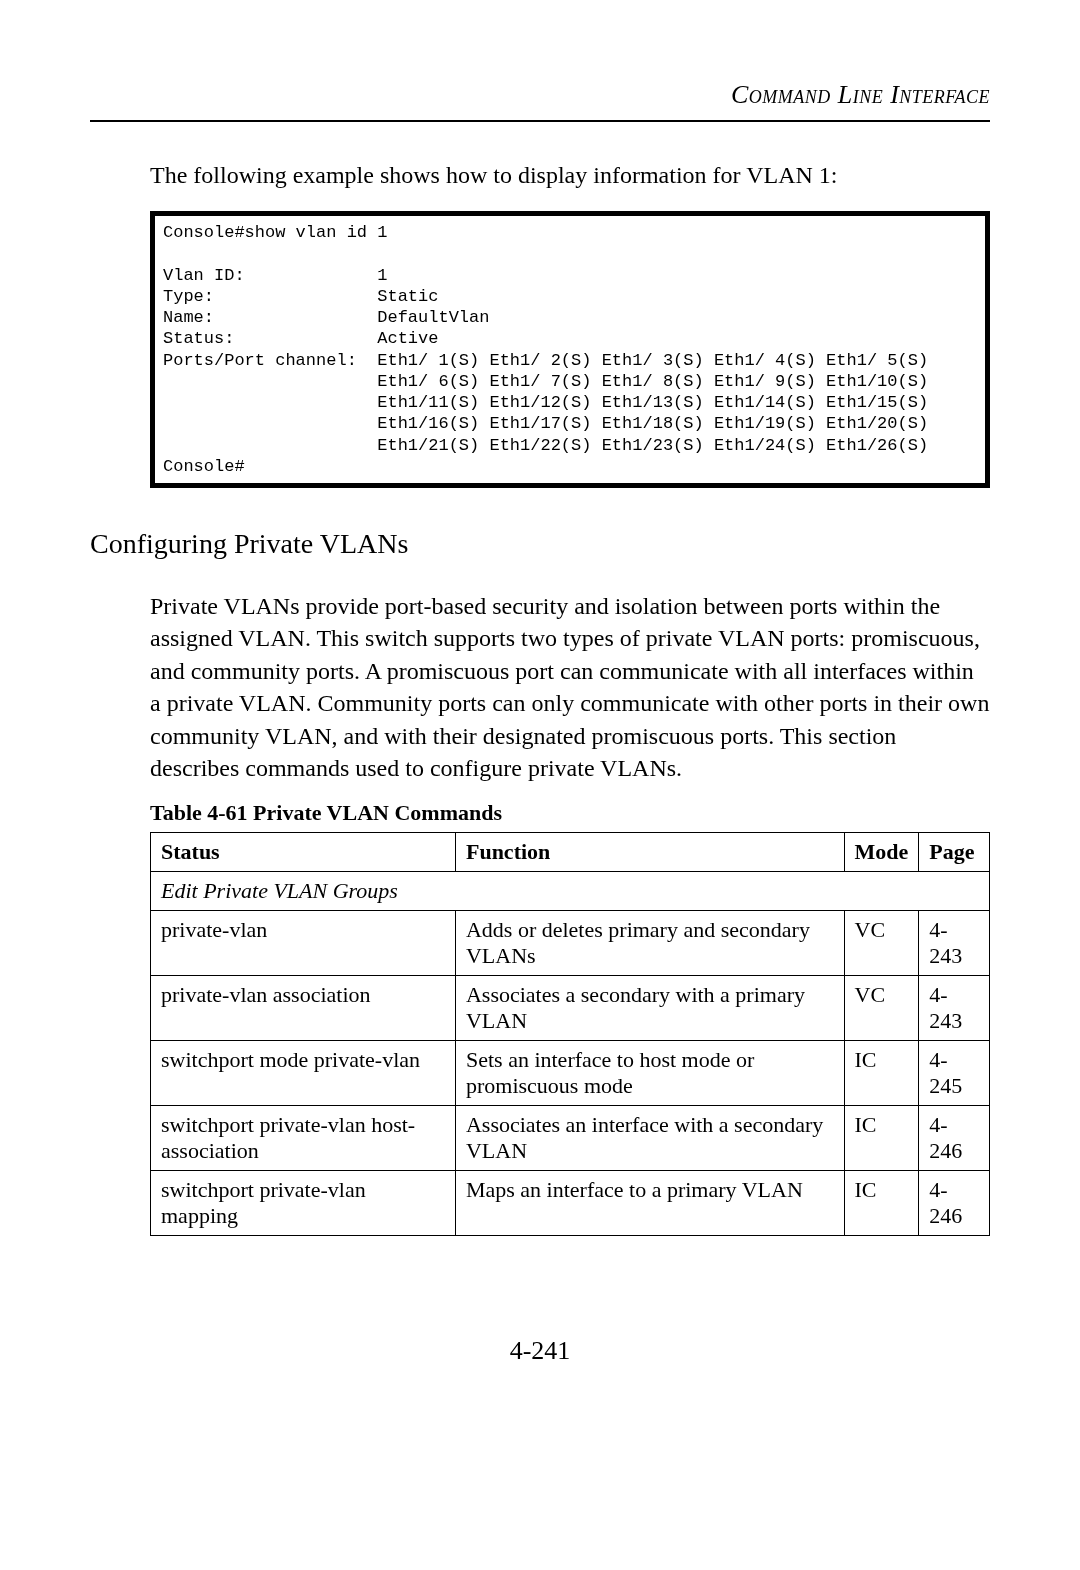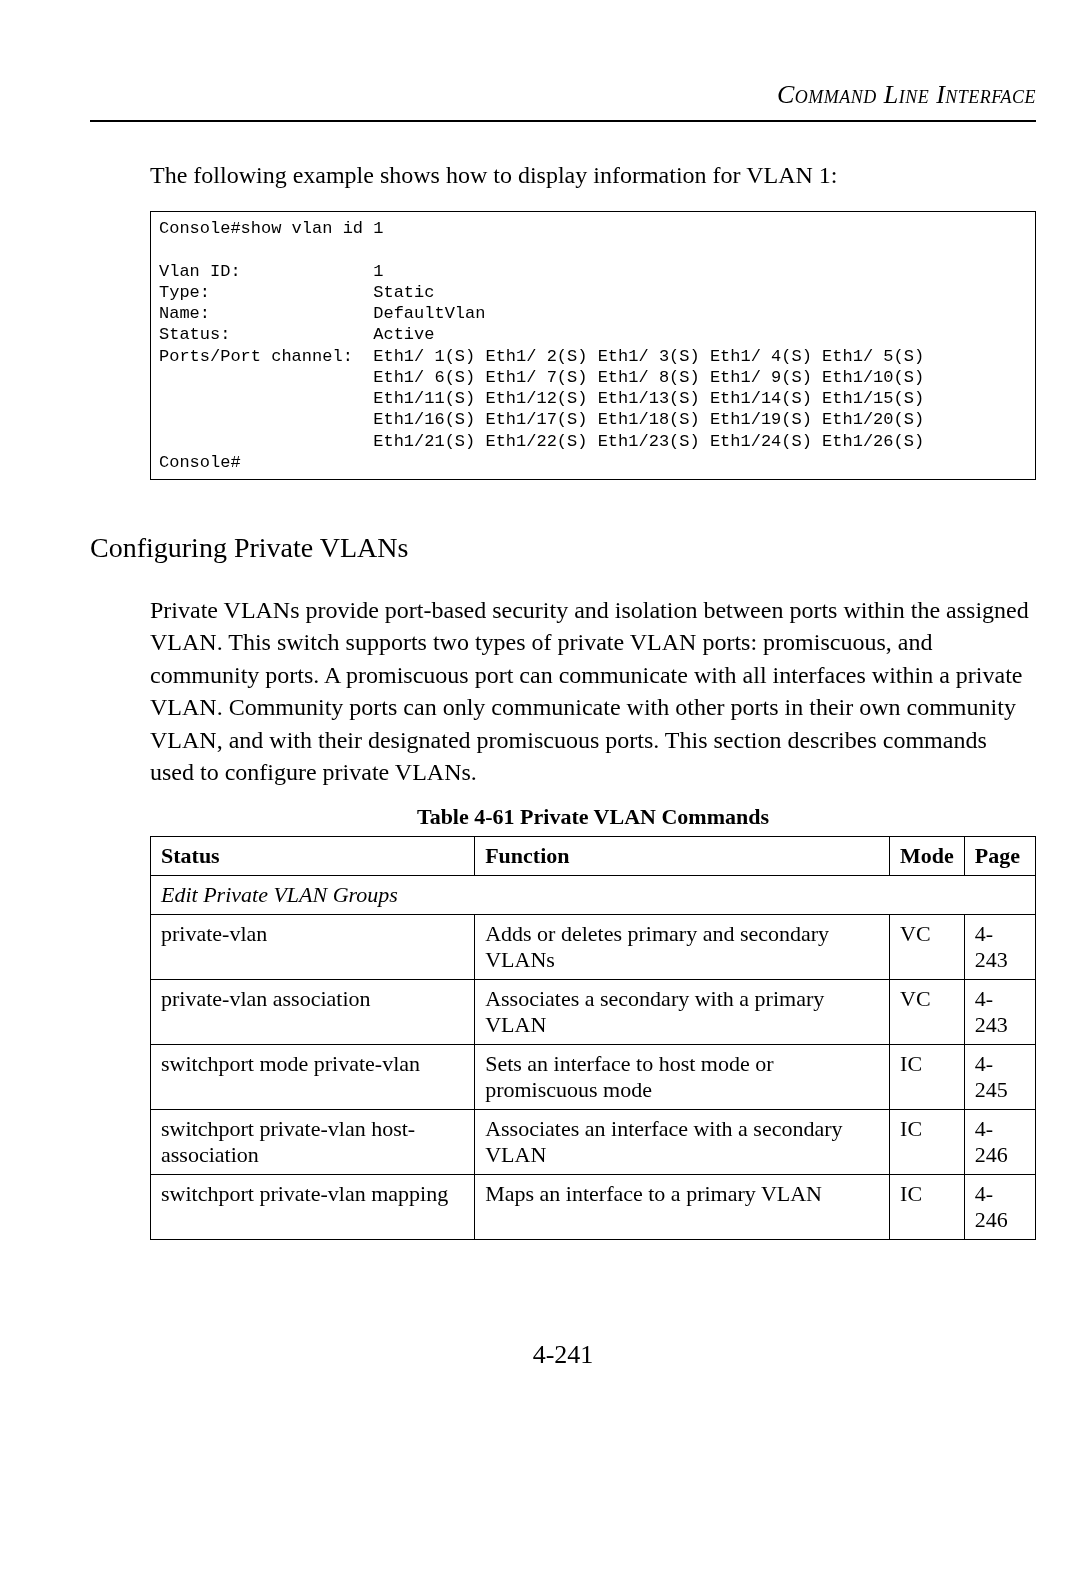--- a/index.html
+++ b/index.html
@@ -5,21 +5,21 @@
   body {
     margin: 0;
     padding: 0;
     background: #fff;
     width: 1080px;
     height: 1570px;
     font-family: Garamond, "Times New Roman", Times, serif;
     color: #000;
   }
   .page {
-    padding: 80px 44px 60px 90px;
+    padding: 80px 90px 60px 90px;
   }
   .running-head {
     text-align: right;
     font-variant: small-caps;
     font-style: italic;
     font-size: 26px;
     letter-spacing: 0.5px;
     margin-bottom: 10px;
   }
   .rule {
@@ -33,40 +33,40 @@
   .h-example {
     font-weight: bold;
     font-size: 24px;
     margin-bottom: 8px;
   }
   .lead {
     font-size: 24px;
     margin-bottom: 22px;
   }
   .codebox {
-    border: 1px solid #000000;
+    border: 5px solid #000000;
     font-family: "Courier New", Courier, monospace;
     font-size: 17px;
     white-space: pre;
     line-height: 1.25;
     padding: 6px 8px;
-    margin-bottom: 52px;
+    margin-bottom: 40px;
   }
   .h-section {
     font-weight: normal;
     font-size: 28px;
     margin: 4px 0 30px 0;
   }
   .para {
     font-size: 24px;
     line-height: 1.35;
     margin-bottom: 16px;
   }
   .tab-title {
-    text-align: center;
+    text-align: left;
     font-weight: bold;
     font-size: 22px;
     margin-bottom: 6px;
   }
   table.cmd {
     border-collapse: collapse;
     width: 100%;
     font-size: 22px;
   }
   table.cmd th, table.cmd td {

